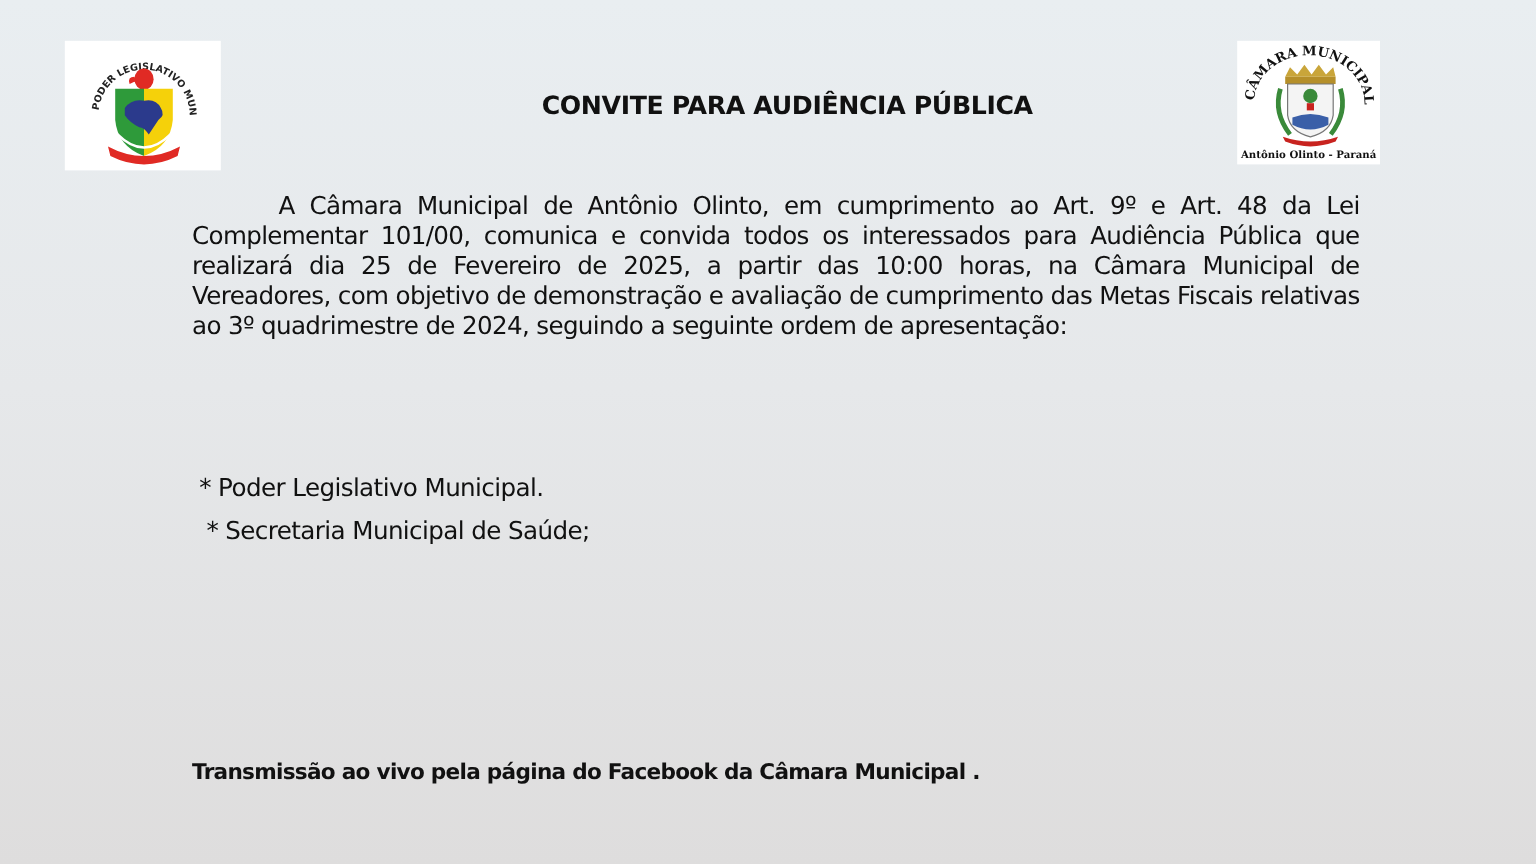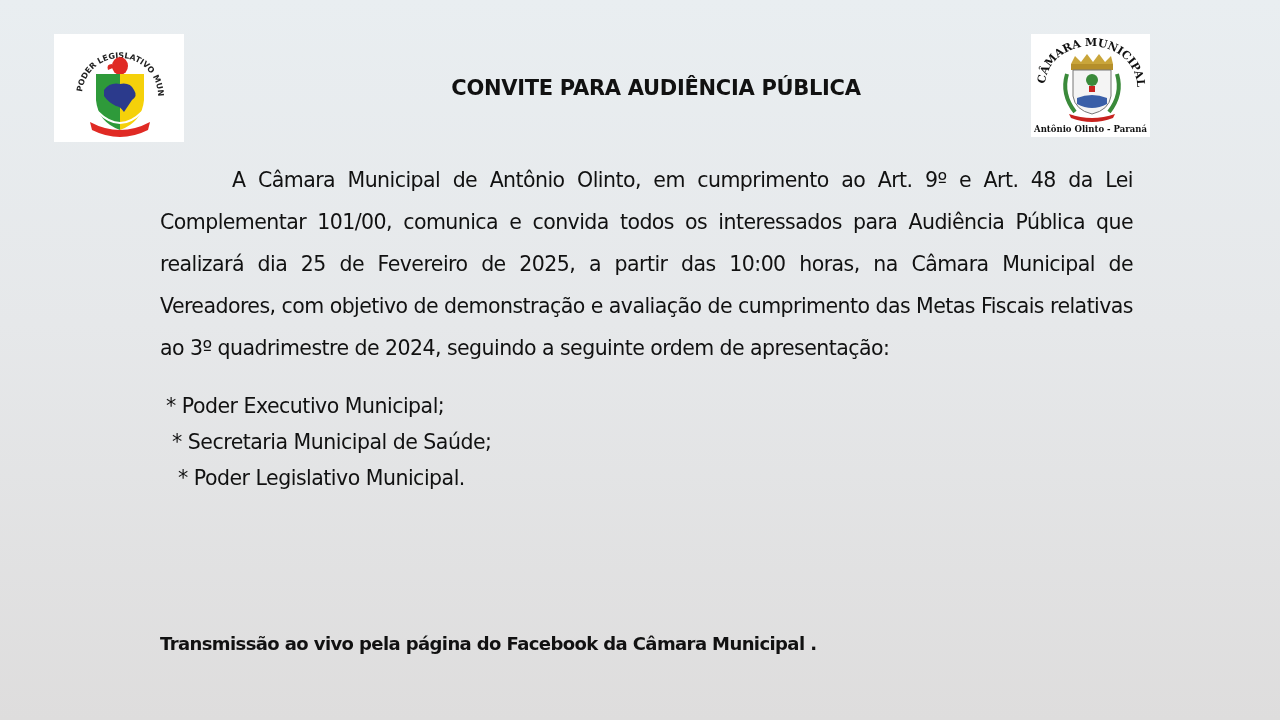--- a/index.html
+++ b/index.html
@@ -52,21 +52,21 @@
     .title span {
       display: inline-block;
       margin-left: 12px;
     }
     .body-text {
       position: absolute;
       left: 160px;
       top: 159px;
       width: 973px;
       font-size: 20.5px;
-      line-height: 42px;
+      line-height: 25px;
       text-align: justify;
       text-indent: 72px;
       letter-spacing: -0.55px;
       word-spacing: 0px;
     }
     .list {
       position: absolute;
       left: 160px;
       top: 388px;
       font-size: 20.5px;
@@ -141,18 +141,17 @@
     <path d="M86 40 Q92 60 78 78" stroke="#3a8a3a" stroke-width="4" fill="none"></path>
 
     <path d="M38 80 Q61 88 84 80 L82 84 Q61 92 40 84 Z" fill="#c8231f"></path>
     <text x="59.5" y="98" font-size="8.5" font-weight="bold" text-anchor="middle" fill="#111" font-family="DejaVu Serif, serif">Antônio Olinto - Paraná</text>
   </svg>
 </div>
 
 <div class="body-text">A Câmara Municipal de Antônio Olinto, em cumprimento ao Art. 9º e Art. 48 da Lei Complementar 101/00, comunica e convida todos os interessados para Audiência Pública que realizará dia 25 de Fevereiro de 2025, a partir das  10:00 horas, na Câmara Municipal de Vereadores, com objetivo de  demonstração e avaliação de cumprimento das Metas Fiscais relativas ao 3º quadrimestre de 2024, seguindo a seguinte ordem de apresentação:</div>
 
 <div class="list">
-  <div class="list-item">* Poder Executivo Municipal;</div>
+  <div class="list-item">* Poder Legislativo Municipal.</div>
   <div class="list-item">* Secretaria Municipal de Saúde;</div>
-  <div class="list-item">* Poder Legislativo Municipal.</div>
 </div>
 
 <div class="footer-note">Transmissão ao vivo pela página do Facebook da Câmara Municipal .</div>
 
 </body></html>

